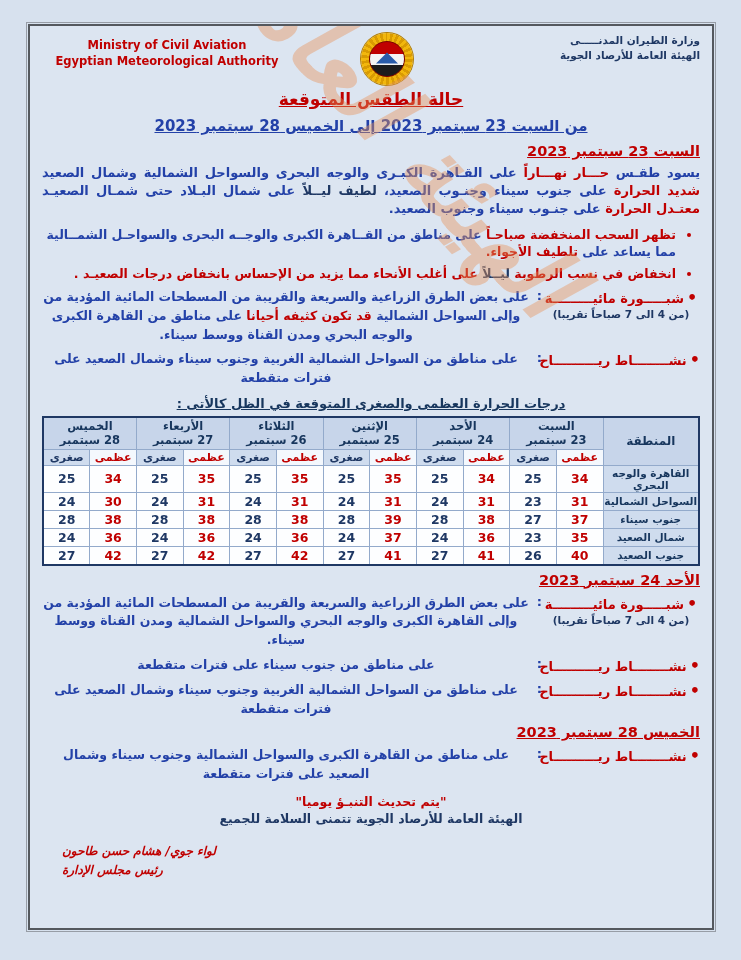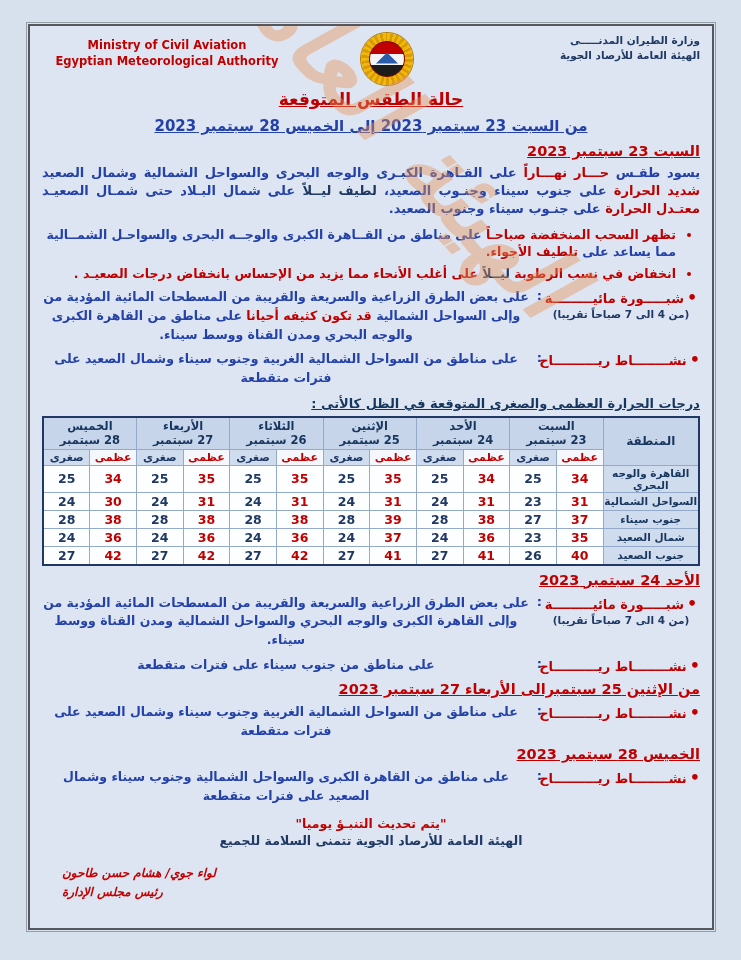--- a/index.html
+++ b/index.html
@@ -42,21 +42,21 @@
   .litem{display:flex;align-items:flex-start;margin:6px 0;}
   .lbl-wrap{width:158px;flex:none;text-align:center;}
   .bullet{color:var(--red);font-weight:bold;margin-left:3px;}
   .lbl{color:var(--red);font-weight:bold;font-size:13px;white-space:nowrap;}
   .lbl-sub{color:var(--navy);font-weight:bold;font-size:10.5px;margin-top:1px;}
   .colon{flex:none;width:12px;font-weight:bold;color:var(--blue);font-size:13px;}
   .ltext{flex:1;text-align:center;font-weight:bold;font-size:12.5px;line-height:1.5;}
 
   .seg-red{color:var(--red);} .seg-blue{color:var(--blue);} .seg-navy{color:var(--navy);}
 
-  .tbl-caption{color:#17365d;font-size:13px;font-weight:bold;text-decoration:underline;margin:8px 0 5px;}
+  .tbl-caption{color:#17365d;font-size:13px;font-weight:bold;text-decoration:underline;margin:8px 0 5px;text-align:center;}
   table.temps{width:100%;border-collapse:collapse;border:2px solid var(--tbl-border);background:#fdfeff;table-layout:fixed;}
   table.temps th,table.temps td{border:1px solid #93aacb;text-align:center;padding:1px 0;}
   table.temps th.region{background:var(--hdr-bg);color:#17365d;font-size:12px;width:96px;}
   table.temps th.day{background:var(--hdr-bg);color:#17365d;font-size:11.5px;font-weight:bold;line-height:1.25;}
   table.temps th.max{background:var(--max-bg);color:var(--red);font-size:11px;}
   table.temps th.min{background:var(--min-bg);color:var(--navy);font-size:11px;}
   table.temps td.region{background:var(--min-bg);color:#17365d;font-weight:bold;font-size:10.5px;}
   table.temps td.max{color:var(--red);font-weight:bold;font-size:12.5px;}
   table.temps td.min{color:var(--navy);font-weight:bold;font-size:12.5px;}
 
@@ -251,21 +251,20 @@
         <div class="ltext"><span class="seg-blue">على بعض الطرق الزراعية والسريعة والقريبة من المسطحات المائية المؤدية من وإلى القاهرة الكبرى والوجه البحري والسواحل الشمالية ومدن القناة ووسط سيناء.</span></div>
       </div>
       <div class="litem">
         <div class="lbl-wrap">
           <span class="bullet">•</span><span class="lbl">نشــــــــاط ريــــــــــاح</span>
         </div>
         <div class="colon">:</div>
         <div class="ltext"><span class="seg-blue">على مناطق من جنوب سيناء  على فترات متقطعة</span></div>
       </div>
 
-      <div class="sec-h">من الإثنين 25 سبتمبرالى الأربعاء 27 سبتمبر 2023</div>
       <div class="litem">
         <div class="lbl-wrap">
           <span class="bullet">•</span><span class="lbl">نشــــــــاط ريــــــــــاح</span>
         </div>
         <div class="colon">:</div>
         <div class="ltext"><span class="seg-blue">على مناطق من السواحل الشمالية الغربية وجنوب سيناء وشمال الصعيد على فترات متقطعة</span></div>
       </div>
 
       <div class="sec-h">الخميس 28 سبتمبر 2023</div>
       <div class="litem">

